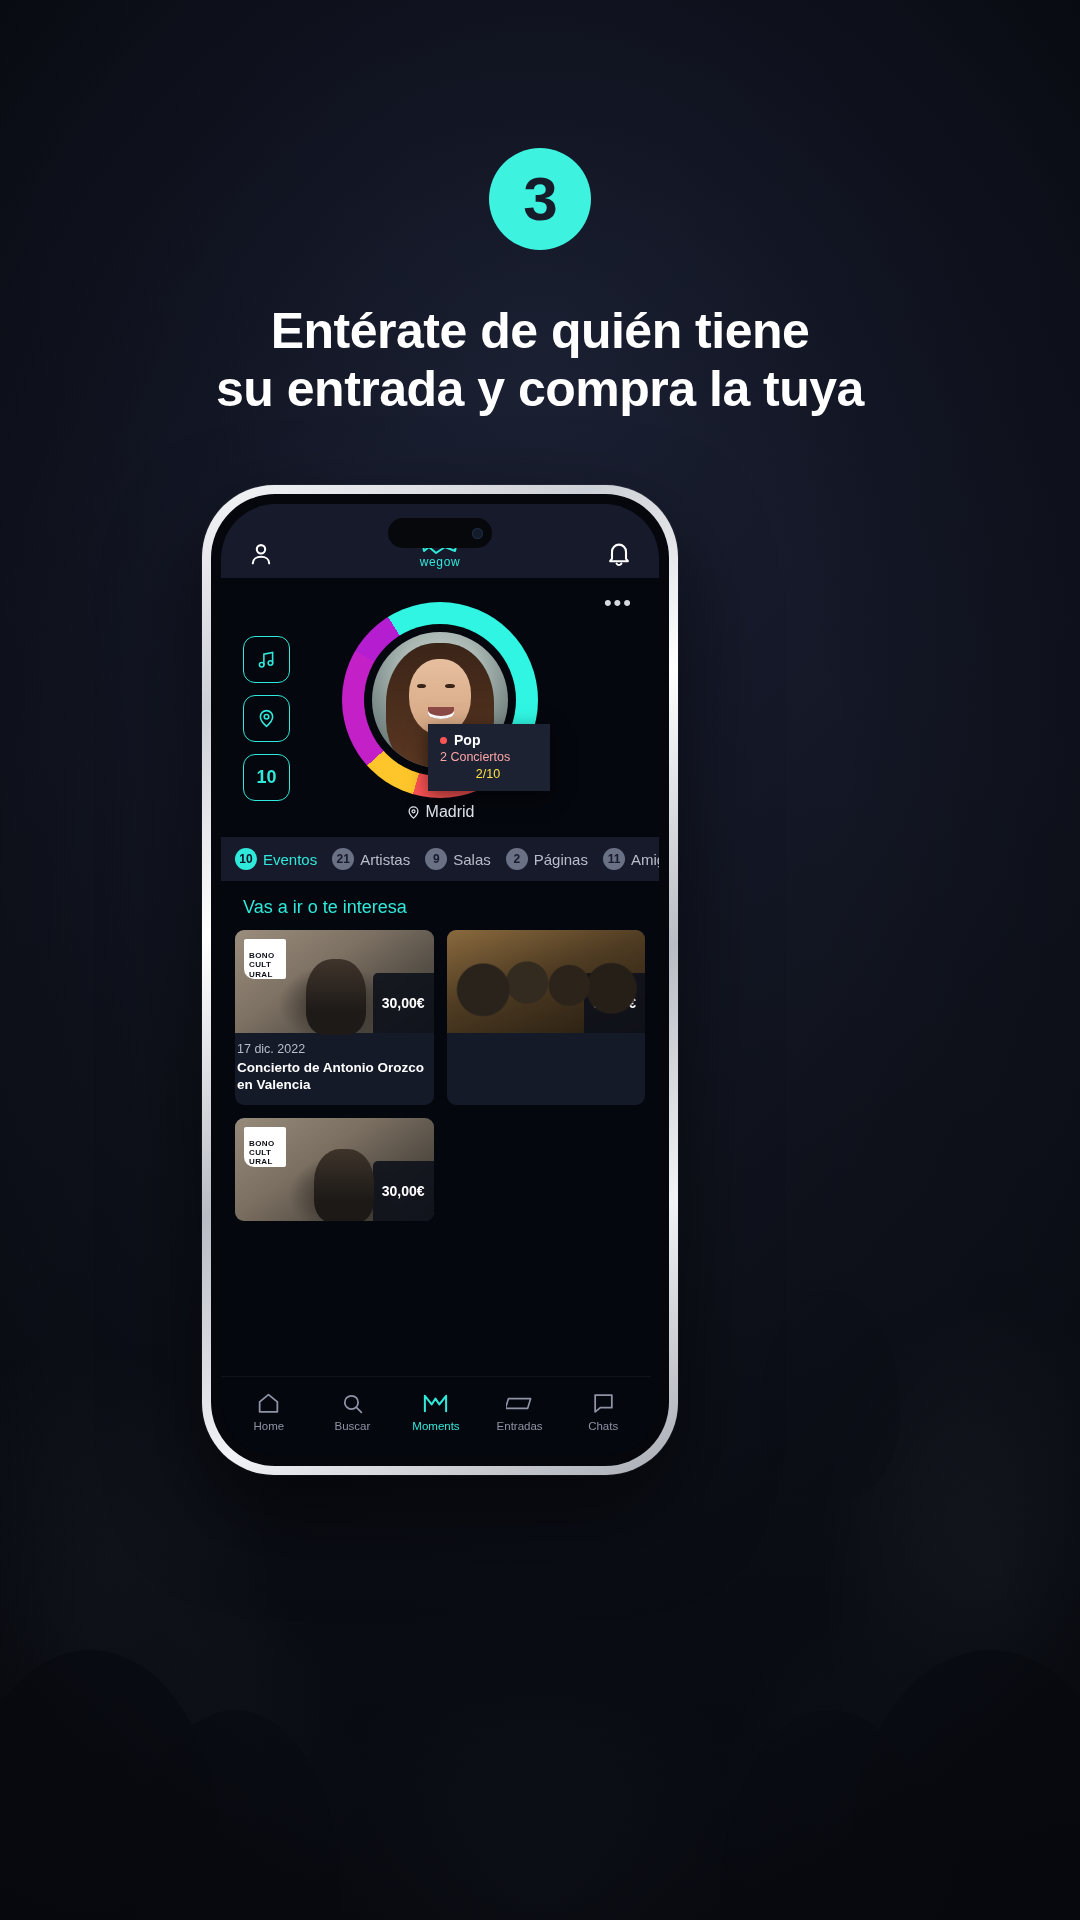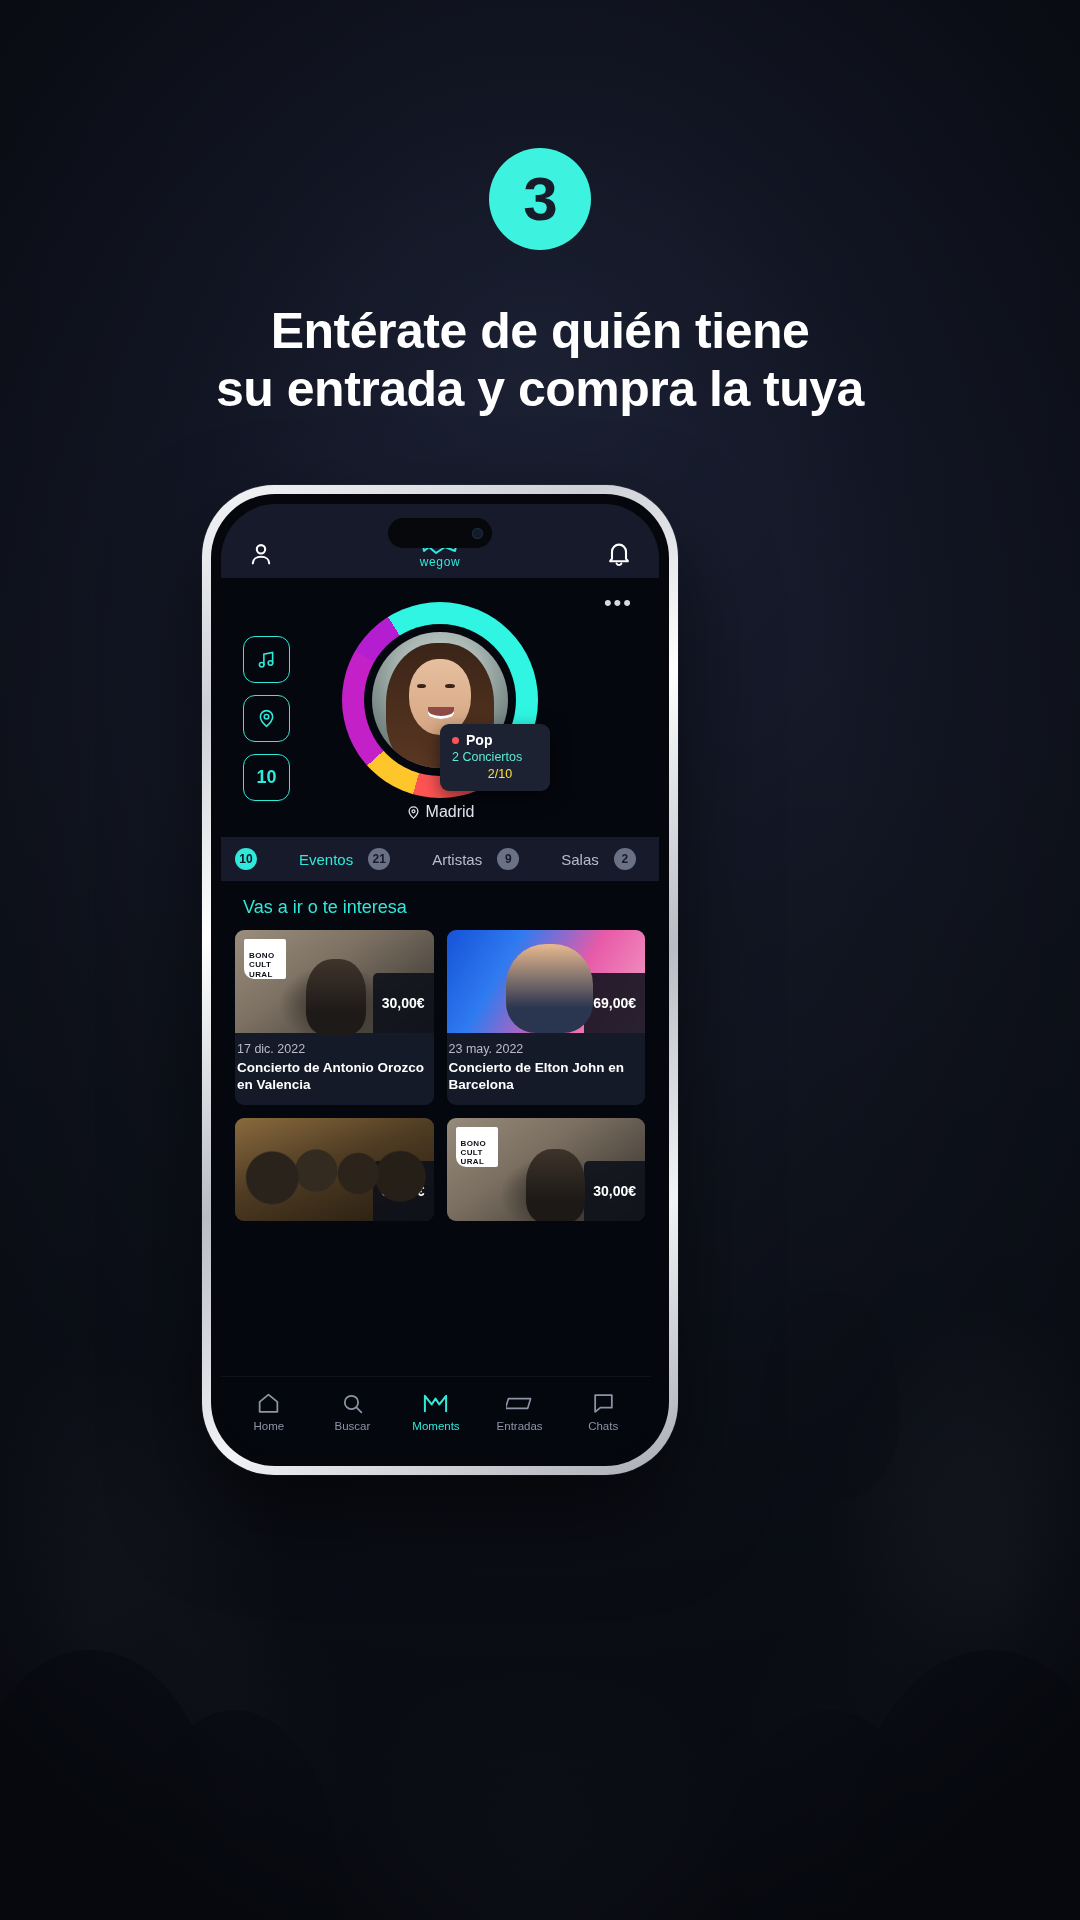--- a/index.html
+++ b/index.html
@@ -107,43 +107,43 @@
   .av-face{position:absolute;left:27%;top:20%;width:46%;height:56%;border-radius:46% 46% 50% 50%;
     background:linear-gradient(180deg,#e6bf9f 0%,#d5a682 100%);}
   .av-eye{position:absolute;width:7%;height:3.5%;border-radius:50%;background:#3a2418;top:38%;}
   .av-eye.l{left:33%;} .av-eye.r{left:54%;}
   .av-smile{position:absolute;left:41%;top:55%;width:19%;height:9%;border-radius:0 0 50% 50%;
     background:#8d4a47;box-shadow:inset 0 -3px 0 #fff;}
   .av-sky{position:absolute;left:0;top:0;width:100%;height:48%;
     background:linear-gradient(180deg,#b9c9cd 0%, #9fb4b8 100%);z-index:-1;}
 
   .tooltip{
-    position:absolute;right:-12px;top:122px;background:#1d2232;border-radius:9px;
-    padding:9px 2px 9px 12px;min-width:96px;box-shadow:0 6px 18px rgba(0,0,0,.5);
+    position:absolute;right:-12px;top:122px;background:#1d2232;border-radius:0;
+    padding:9px 14px 9px 12px;min-width:96px;box-shadow:0 6px 18px rgba(0,0,0,.5);
   }
   .tt-row{display:flex;align-items:center;gap:7px;}
   .tt-dot{width:7px;height:7px;border-radius:50%;background:#ff5454;flex:0 0 7px;}
   .tt-title{color:#ffffff;font-size:14px;font-weight:600;line-height:1.1;}
-  .tt-sub{color:#5eead4;font-size:12.5px;margin-top:3px;line-height:1.1;}
+  .tt-sub{color:#fca5a5;font-size:12.5px;margin-top:3px;line-height:1.1;}
   .tt-count{color:#fde047;font-size:12.5px;text-align:center;margin-top:3px;line-height:1.1;}
 
   .uname{color:#ffffff;font-size:25px;font-weight:700;text-align:center;margin-top:16px;letter-spacing:-.2px;}
   .uloc{color:#e3e6ee;font-size:16px;text-align:center;margin-top:5px;display:flex;align-items:center;justify-content:center;gap:5px;}
 
   
   .tabs{
     background:#171a2b;display:flex;align-items:center;gap:15px;padding:11px 14px;
     overflow:hidden;flex:0 0 auto;box-sizing:border-box;
   }
   .tab{display:flex;align-items:center;gap:6px;flex:0 0 auto;}
   .tab-count{
     width:22px;height:22px;border-radius:50%;background:#6b7185;color:#171a2b;
     font-size:12px;font-weight:700;display:flex;align-items:center;justify-content:center;flex:0 0 22px;
   }
-  .tab-label{color:#b9bdca;font-size:15px;white-space:nowrap;margin-left:36px;}
+  .tab-label{color:#b9bdca;font-size:15px;white-space:nowrap;}
   .tab.active .tab-count{background:#2fe9da;color:#0a1020;}
   .tab.active .tab-label{color:#2fe9da;}
 
   
   .feed{flex:1 1 auto;background:#05070e;padding:14px 14px 0;box-sizing:border-box;overflow:hidden;}
   .feed-title{color:#2fe9da;font-size:18px;margin:2px 0 12px 8px;}
   .grid{display:grid;grid-template-columns:1fr 1fr;gap:13px;}
   .card{background:#151a28;border-radius:9px;overflow:hidden;}
   .card-img{height:103px;position:relative;}
   .price{
@@ -327,29 +327,20 @@
               <span>URAL</span>
             </div>
             <div class="price">30,00€</div>
           </div>
           <div class="card-body">
             <div class="card-date">17 dic. 2022</div>
             <div class="card-name">Concierto de Antonio Orozco en Valencia</div>
           </div>
         </div>
 
-        <div class="card">
-          <div class="card-img img-elton">
-            <div class="price">69,00€</div>
-          </div>
-          <div class="card-body">
-            <div class="card-date">23 may. 2022</div>
-            <div class="card-name">Concierto de Elton John en Barcelona</div>
-          </div>
-        </div>
 
         <div class="card">
           <div class="card-img img-band">
             <div class="price">30,00€</div>
           </div>
         </div>
 
         <div class="card">
           <div class="card-img img-orozco2">
             <div class="bono">

